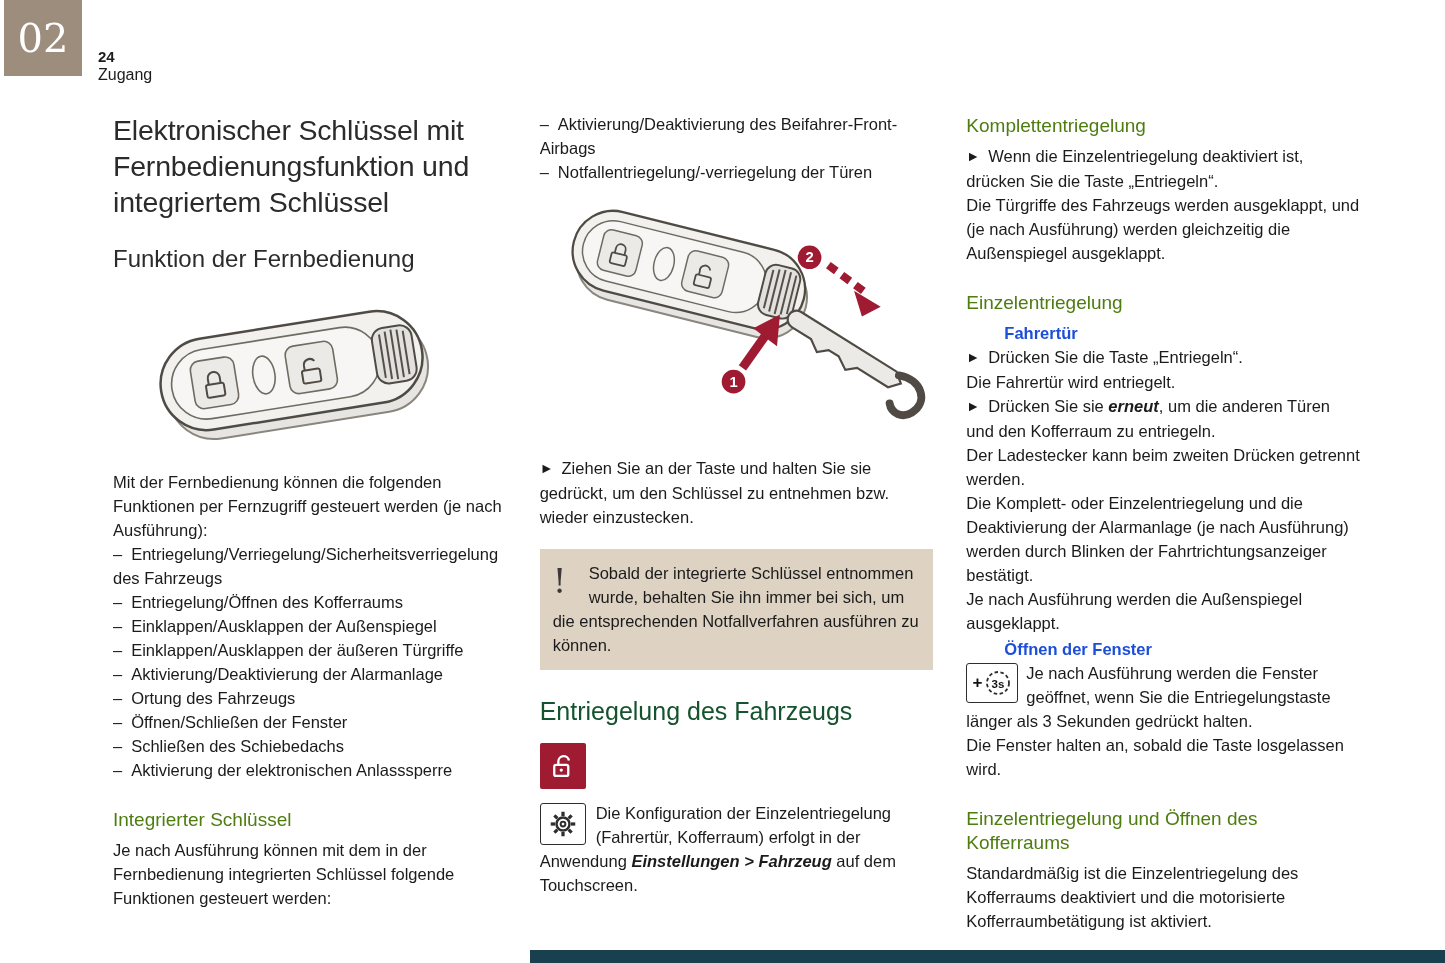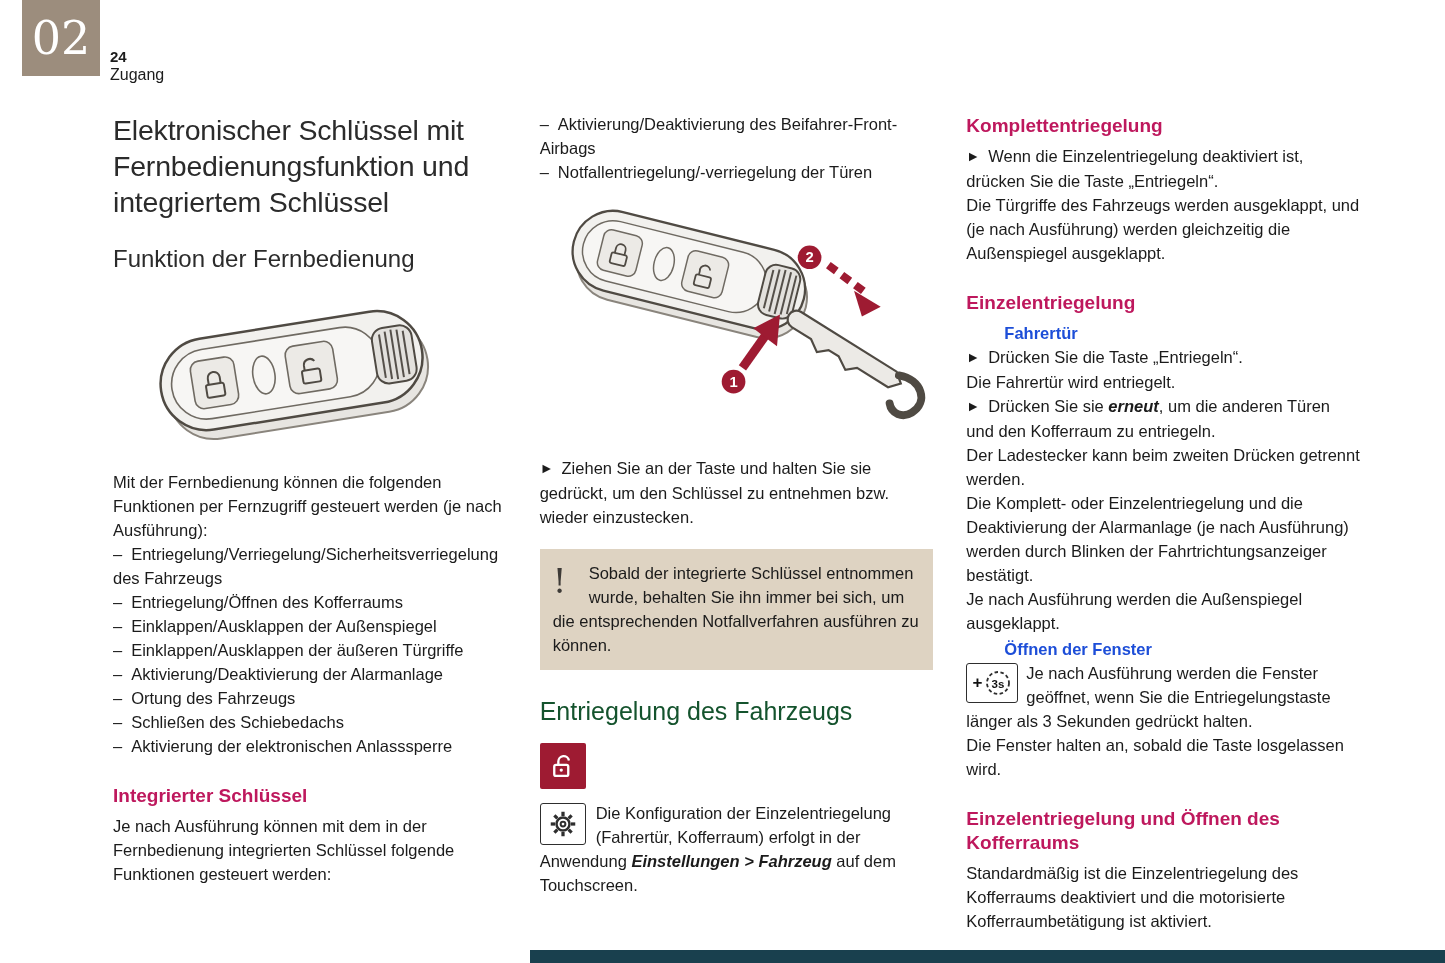--- a/index.html
+++ b/index.html
@@ -3,39 +3,39 @@
 <meta charset="utf-8">
 <style>
   * { margin:0; padding:0; box-sizing:border-box; }
   html,body { background:#ffffff; }
   .page {
     position:relative; width:1445px; height:963px; background:#ffffff;
     font-family:"Liberation Sans", sans-serif; color:#1c1c1c; overflow:hidden;
   }
   
   .chapter-box {
-    position:absolute; left:22px; top:0; width:78px; height:76px;
+    position:absolute; left:4px; top:0; width:78px; height:76px;
     background:#9c8d7d; color:#ffffff; display:flex; align-items:center; justify-content:center;
-    font-family:"DejaVu Serif", serif; font-size:46px; font-weight:400;
-  }
-  .page-meta { position:absolute; left:110px; top:48px; line-height:18px; }
+    font-family:"DejaVu Serif", serif; font-size:40px; font-weight:400;
+  }
+  .page-meta { position:absolute; left:98px; top:48px; line-height:18px; }
   .page-num { font-size:15px; font-weight:700; color:#1c1c1c; }
   .section-name { font-size:16px; color:#1c1c1c; }
 
   
   .columns {
     position:absolute; top:112px; left:113px; right:85px; bottom:20px;
     display:flex; gap:33px;
   }
   .col { flex:1 1 0; min-width:0; font-size:16.5px; line-height:24px; color:#1b1b1b; }
 
   h1.article-title { font-size:28.5px; line-height:36px; font-weight:500; color:#2b2b2b; letter-spacing:-0.2px; }
   h2.sub-title { font-size:24px; line-height:30px; font-weight:500; color:#2b2b2b; margin-top:24px; }
   h2.section-title-2 { font-size:25px; line-height:31px; font-weight:500; color:#14532d; margin-top:26px; margin-bottom:8px; }
-  h3.bold-heading { font-size:19px; line-height:24px; font-weight:700; color:#be185d; margin:26px 0 6px; }
+  h3.bold-heading { font-size:19px; line-height:24px; font-weight:400; color:#4d7c0f; margin:26px 0 6px; }
   h4.run-in { font-size:16.5px; line-height:24px; font-weight:700; color:#1d4ed8; margin-top:2px;padding-left:38px; }
 
   p { margin:0; }
   .intro { margin-top:14px; }
 
   .li { display:block; }
   .dash { display:inline-block; margin-right:9px; }
   .arrow-glyph { display:inline-block; margin-right:8px; font-size:14px; position:relative; top:-1px; }
 
   
@@ -116,20 +116,21 @@
 
       <p class="intro">Mit der Fernbedienung können die folgenden Funktionen per Fernzugriff gesteuert werden (je nach Ausführung):</p>
 
       <div>
         <div class="li"><span class="dash">–</span><span>Entriegelung/Verriegelung/Sicherheitsverriegelung des Fahrzeugs</span></div>
         <div class="li"><span class="dash">–</span><span>Entriegelung/Öffnen des Kofferraums</span></div>
         <div class="li"><span class="dash">–</span><span>Einklappen/Ausklappen der Außenspiegel</span></div>
         <div class="li"><span class="dash">–</span><span>Einklappen/Ausklappen der äußeren Türgriffe</span></div>
         <div class="li"><span class="dash">–</span><span>Aktivierung/Deaktivierung der Alarmanlage</span></div>
         <div class="li"><span class="dash">–</span><span>Ortung des Fahrzeugs</span></div>
+        <div class="li"><span class="dash">–</span><span>Öffnen/Schließen der Fenster</span></div>
         <div class="li"><span class="dash">–</span><span>Schließen des Schiebedachs</span></div>
         <div class="li"><span class="dash">–</span><span>Aktivierung der elektronischen Anlasssperre</span></div>
       </div>
 
       <h3 class="bold-heading">Integrierter Schlüssel</h3>
       <p>Je nach Ausführung können mit dem in der Fernbedienung integrierten Schlüssel folgende Funktionen gesteuert werden:</p>
     </section>
 
     <section class="col">
       <div>

